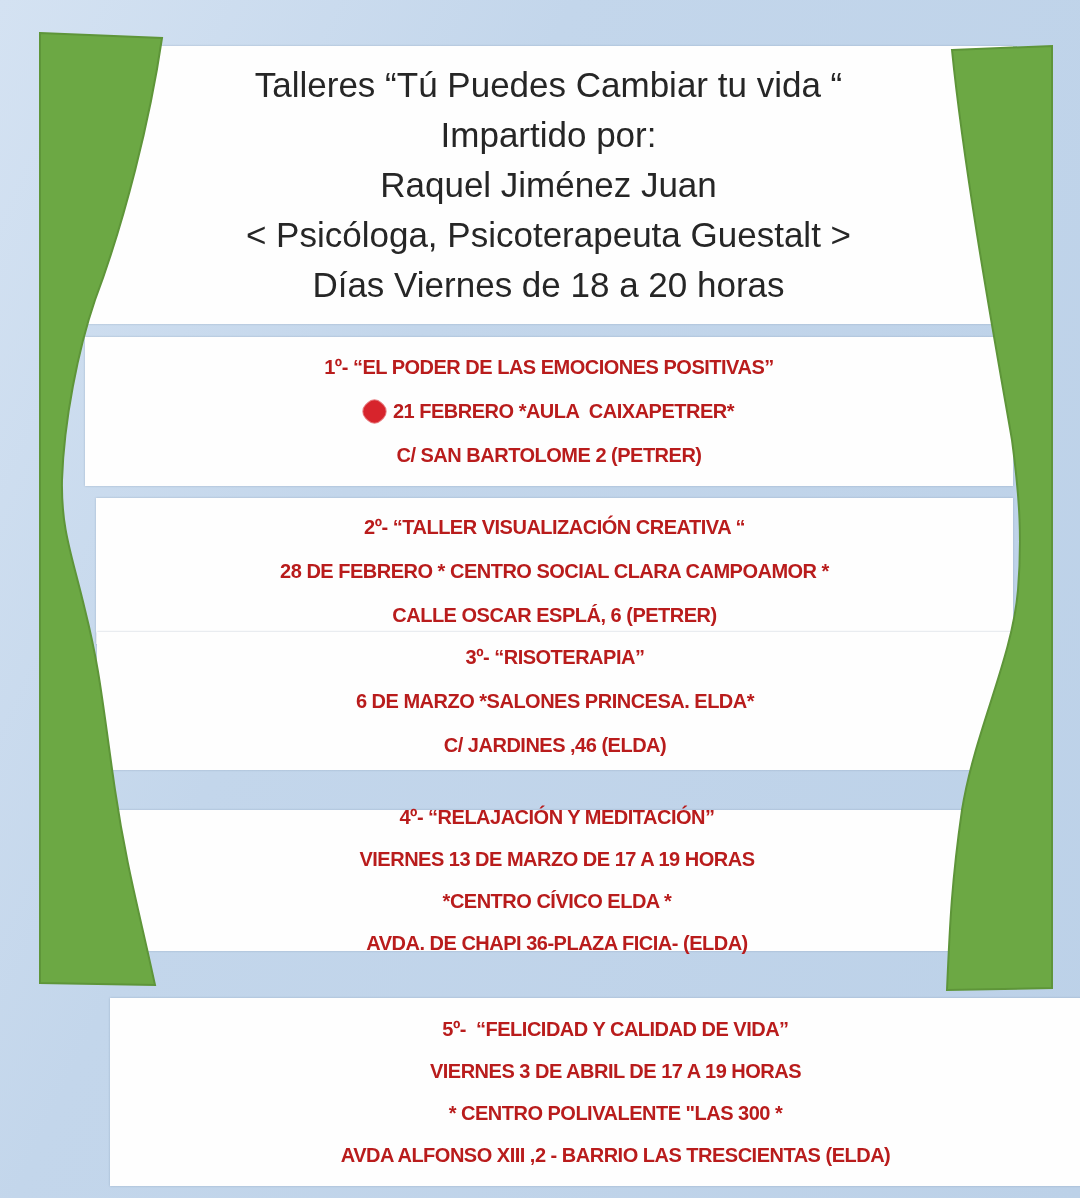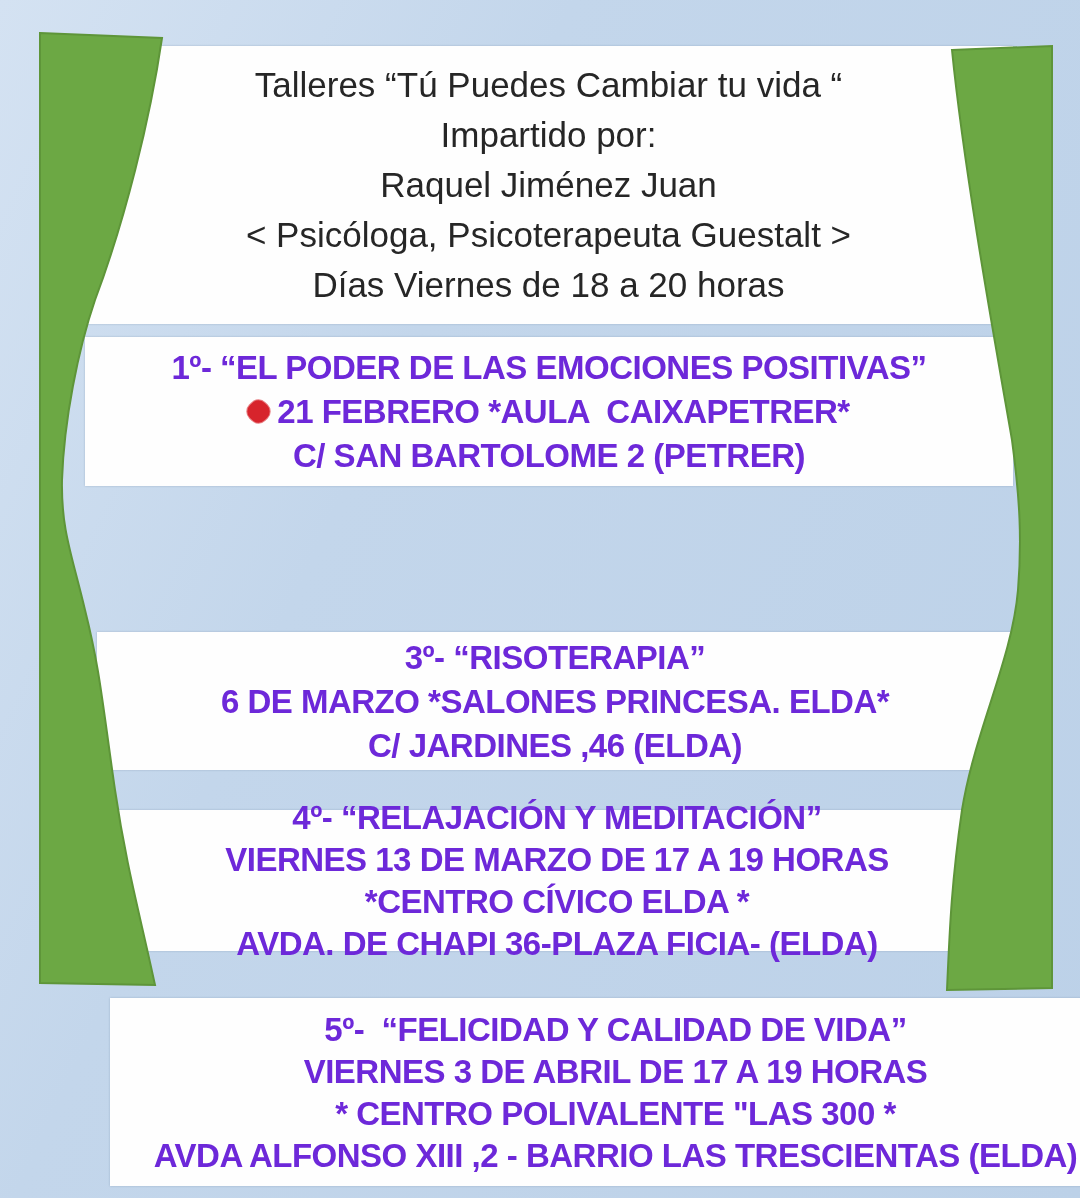--- a/index.html
+++ b/index.html
@@ -26,21 +26,21 @@
     font-size:35px;line-height:36px;color:#262626;
     white-space:pre;text-align:center;
   }
   .band{row-gap:13px;}
   .band-1{top:337px;left:85px;width:928px;height:149px;}
   .band-2{top:498px;left:96px;width:917px;height:146px;}
   .band-3{top:632px;left:97px;width:916px;height:138px;}
   .band-4{top:810px;left:101px;width:912px;height:141px;row-gap:11px;}
   .band-5{top:998px;left:110px;width:1011px;height:188px;row-gap:11px;}
   .line{
-    font-size:33px;line-height:31px;font-weight:bold;color:#6d28d9;
+    font-size:20px;line-height:31px;font-weight:bold;color:#b91c1c;
     letter-spacing:-0.5px;white-space:pre;text-align:center;
     display:flex;align-items:center;justify-content:center;
   }
   .bullet{
     display:inline-block;width:21px;height:21px;margin-right:8px;
     background:#d7242c;border-radius:42%;
     transform:rotate(45deg);
     box-shadow:0 0 0 1px rgba(215,36,44,.6);
   }
   .curtains{
@@ -59,20 +59,25 @@
     <div class="header-line">&lt; Psicóloga, Psicoterapeuta Guestalt &gt;</div>
     <div class="header-line">Días Viernes de 18 a 20 horas</div>
   </div>
 
   <div class="panel band band-1">
     <div class="line">1º- “EL PODER DE LAS EMOCIONES POSITIVAS”</div>
     <div class="line"><span class="bullet"></span><span>21 FEBRERO *AULA  CAIXAPETRER*</span></div>
     <div class="line">C/ SAN BARTOLOME 2 (PETRER)</div>
   </div>
 
+  <div class="panel band band-2">
+    <div class="line">2º- “TALLER VISUALIZACIÓN CREATIVA “</div>
+    <div class="line">28 DE FEBRERO * CENTRO SOCIAL CLARA CAMPOAMOR *</div>
+    <div class="line">CALLE OSCAR ESPLÁ, 6 (PETRER)</div>
+  </div>
 
   <div class="panel band band-3">
     <div class="line">3º- “RISOTERAPIA”</div>
     <div class="line">6 DE MARZO *SALONES PRINCESA. ELDA*</div>
     <div class="line">C/ JARDINES ,46 (ELDA)</div>
   </div>
 
   <div class="panel band band-4">
     <div class="line">4º- “RELAJACIÓN Y MEDITACIÓN”</div>
     <div class="line">VIERNES 13 DE MARZO DE 17 A 19 HORAS</div>

